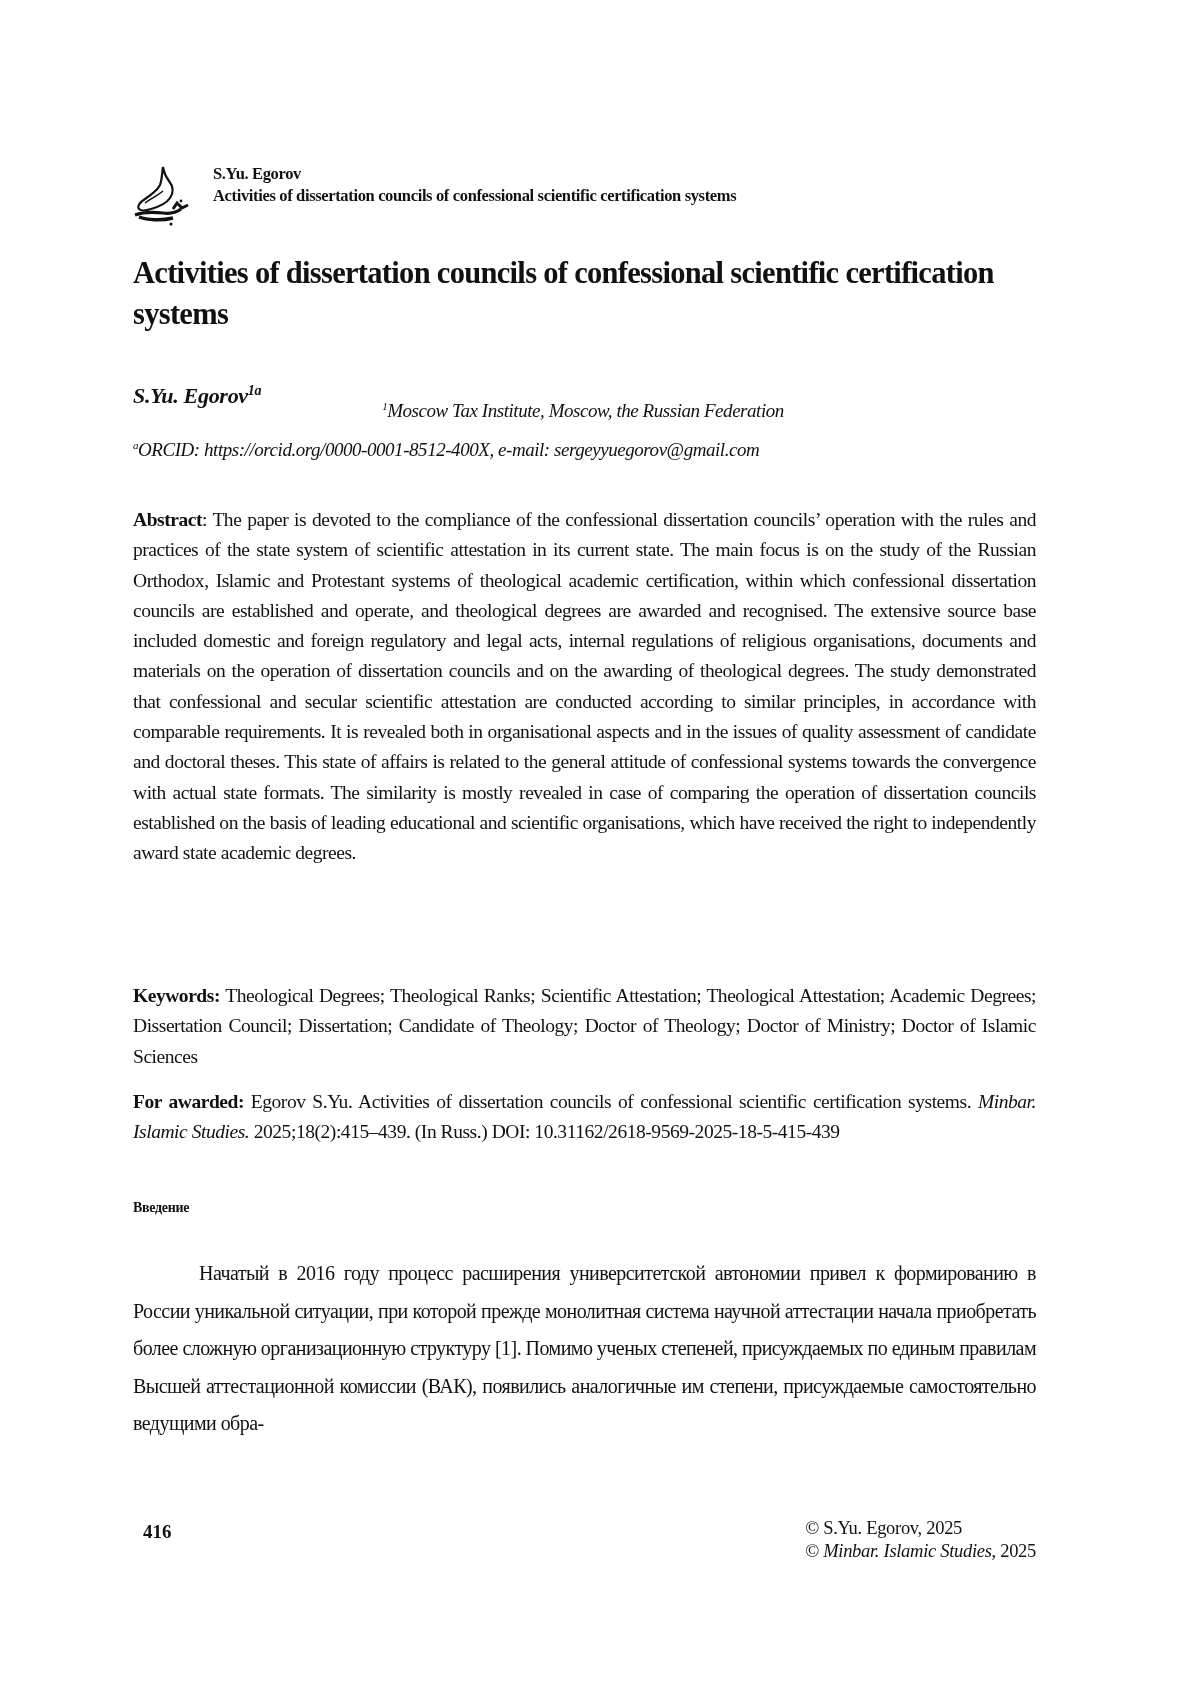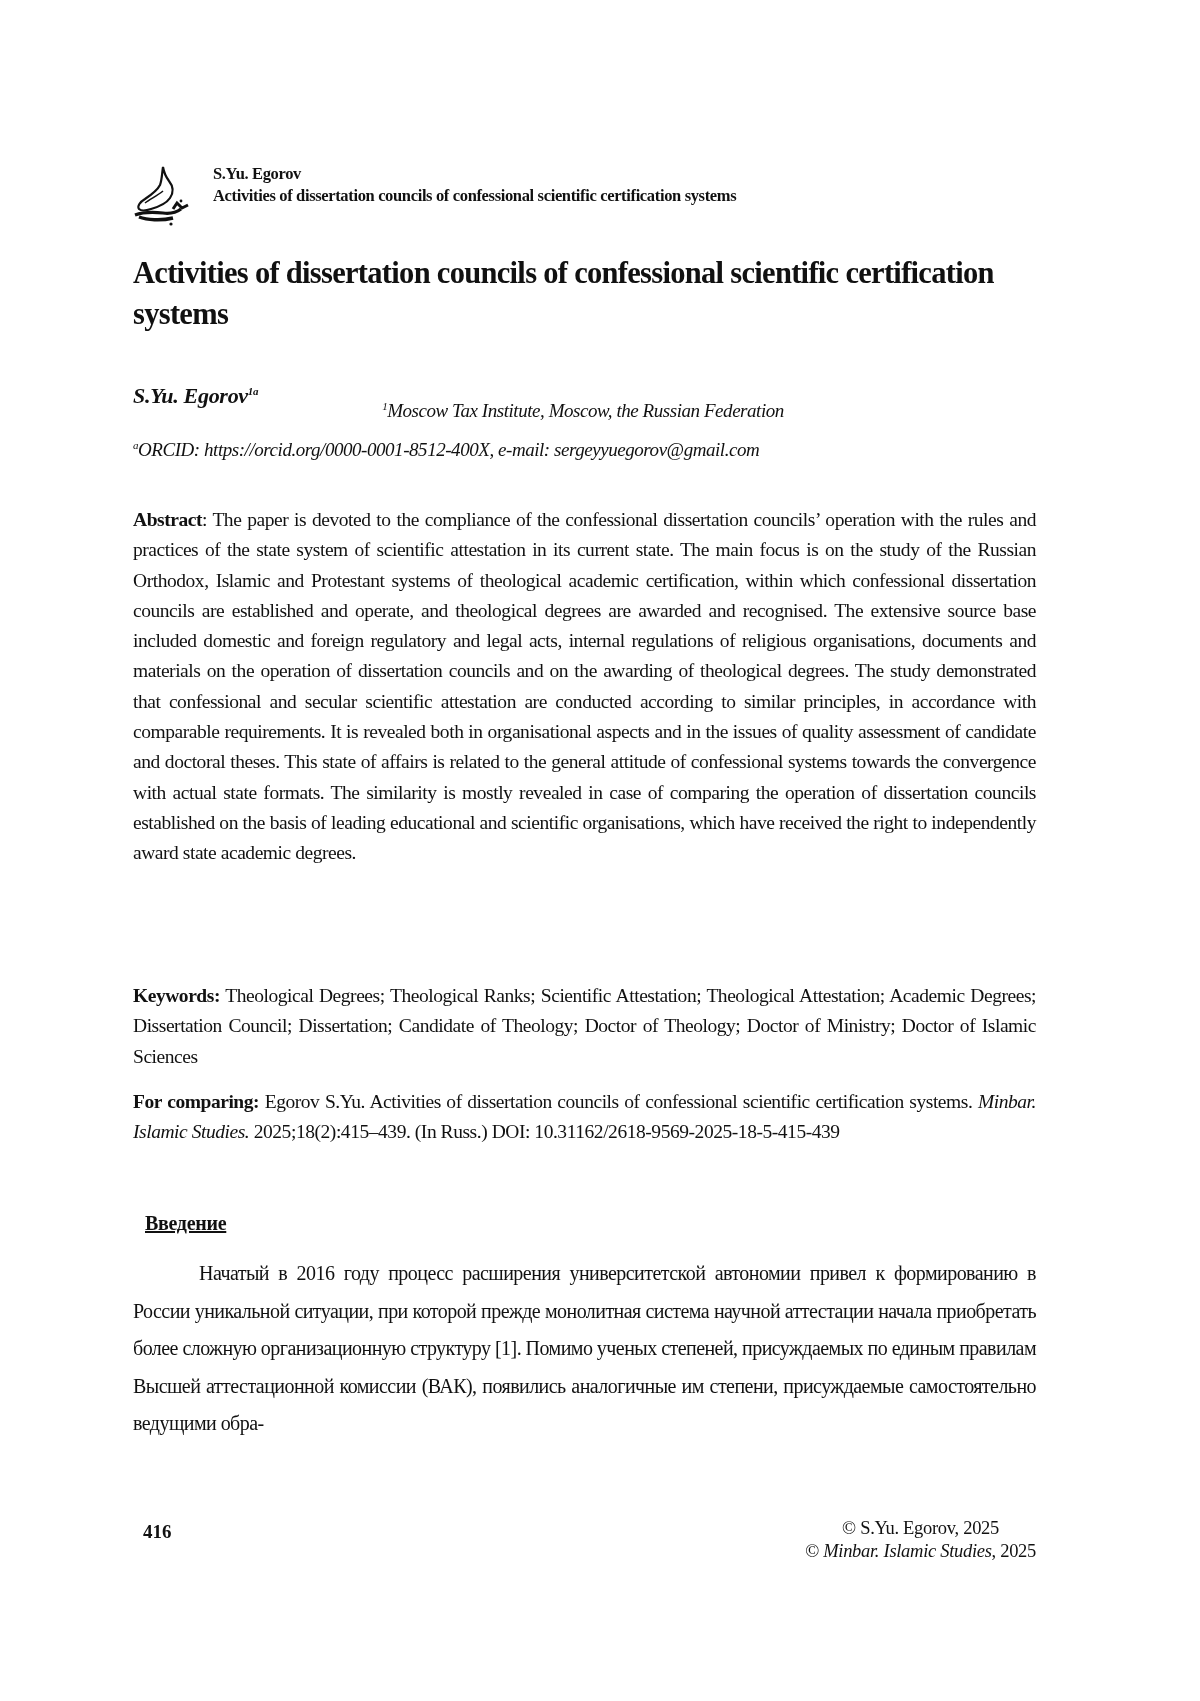--- a/index.html
+++ b/index.html
@@ -16,47 +16,47 @@
     .rh-text .journal { font-style: italic; }
 
     
     .title {
       position: absolute; left: 133px; top: 253px; width: 900px;
       font-size: 30.5px; line-height: 41px; font-weight: bold; letter-spacing: -0.7px; margin: 0;
     }
 
     
     .author { position: absolute; left: 133px; top: 383px; font-size: 22px; font-weight: bold; font-style: italic; letter-spacing: -0.3px; }
-    .author sup { font-size: 11px; text-align: right; }
+    .author sup { font-size: 14px; text-align: right; }
     .affil { position: absolute; left: 133px; width: 900px; font-size: 19px; font-style: italic; letter-spacing: -0.45px; }
     .affil sup { font-size: 11px; }
     .affil-1 { top: 400px; text-align: center; }
     .affil-2 { top: 439px; }
 
     
     .block {
       position: absolute; left: 133px; width: 903px;
       font-size: 19.5px; line-height: 30.3px; text-align: justify; letter-spacing: -0.45px;
     }
     .block b { font-weight: bold; }
     .abstract { top: 505px; }
     .keywords { top: 981px; }
     .citation { top: 1087px; }
     .citation i { font-style: italic; }
 
-    .section-heading { position: absolute; left: 133px; top: 1200px; font-size: 20px; font-weight: bold; margin: 12px; letter-spacing: -0.3px; text-decoration: underline; }
+    .section-heading { position: absolute; left: 133px; top: 1200px; font-size: 14px; font-weight: bold; margin: 0; letter-spacing: -0.3px; }
 
     .body-text {
       position: absolute; left: 133px; top: 1255px; width: 903px;
       font-size: 20px; line-height: 37.6px; text-align: justify; text-indent: 66px; letter-spacing: -0.55px;
     }
 
     
     .page-number { position: absolute; left: 133px; top: 1521px; font-size: 19px; font-weight: bold; margin-left: 10px; }
-    .copyright { position: absolute; right: 164px; top: 1517px; text-align: center; font-size: 18.5px; line-height: 23px; letter-spacing: -0.3px; }
+    .copyright { position: absolute; right: 164px; top: 1517px; text-align: left; font-size: 18.5px; line-height: 23px; letter-spacing: -0.3px; }
     .copyright .journal { font-style: italic; }
   </style>
 </head>
 <body>
 
 <div class="page">
 
   <div class="running-header">
     <svg class="logo" viewBox="0 0 58 62">
       <path d="M30 2 C31 8 33 12 36 16 C40 21 41 27 37 33 C33 39 25 42 18 44 C12 46 8 46 6 44 C4 41 7 37 12 34 C18 30 24 26 27 20 C29 15 29 8 30 2 Z" fill="none" stroke="#111" stroke-width="2.2"></path>
@@ -77,21 +77,21 @@
 
   <div class="author"><span>S.Yu. Egorov</span><sup>1a</sup></div>
 
   <div class="affil affil-1"><sup>1</sup><span>Moscow Tax Institute, Moscow, the Russian Federation</span></div>
   <div class="affil affil-2"><sup>a</sup><span>ORCID: https://orcid.org/0000-0001-8512-400X, e-mail: sergeyyuegorov@gmail.com</span></div>
 
   <div class="block abstract"><b>Abstract</b><span>: The paper is devoted to the compliance of the confessional dissertation councils’ operation with the rules and practices of the state system of scientific attestation in its current state. The main focus is on the study of the Russian Orthodox, Islamic and Protestant systems of theological academic certification, within which confessional dissertation councils are established and operate, and theological degrees are awarded and recognised. The extensive source base included domestic and foreign regulatory and legal acts, internal regulations of religious organisations, documents and materials on the operation of dissertation councils and on the awarding of theological degrees. The study demonstrated that confessional and secular scientific attestation are conducted according to similar principles, in accordance with comparable requirements. It is revealed both in organisational aspects and in the issues of quality assessment of candidate and doctoral theses. This state of affairs is related to the general attitude of confessional systems towards the convergence with actual state formats. The similarity is mostly revealed in case of comparing the operation of dissertation councils established on the basis of leading educational and scientific organisations, which have received the right to independently award state academic degrees.</span></div>
 
   <div class="block keywords"><b>Keywords:</b><span> Theological Degrees; Theological Ranks; Scientific Attestation; Theological Attestation; Academic Degrees; Dissertation Council; Dissertation; Candidate of Theology; Doctor of Theology; Doctor of Ministry; Doctor of Islamic Sciences</span></div>
 
-  <div class="block citation"><b>For comparing:</b><span> Egorov S.Yu. Activities of dissertation councils of confessional scientific certification systems. </span><i>Minbar. Islamic Studies.</i><span> 2025;18(2):415–439. (In Russ.) DOI: 10.31162/2618-9569-2025-18-5-415-439</span></div>
+  <div class="block citation"><b>For awarded:</b><span> Egorov S.Yu. Activities of dissertation councils of confessional scientific certification systems. </span><i>Minbar. Islamic Studies.</i><span> 2025;18(2):415–439. (In Russ.) DOI: 10.31162/2618-9569-2025-18-5-415-439</span></div>
 
   <h2 class="section-heading">Введение</h2>
 
   <p class="body-text" style="margin:0;">Начатый в 2016 году процесс расширения университетской автономии привел к формированию в России уникальной ситуации, при которой прежде монолитная система научной аттестации начала приобретать более сложную организационную структуру [1]. Помимо ученых степеней, присуждаемых по единым правилам Высшей аттестационной комиссии (ВАК), появились аналогичные им степени, присуждаемые самостоятельно ведущими обра-</p>
 
   <div class="page-number">416</div>
   <div class="copyright">
     <div>© S.Yu. Egorov, 2025</div>
     <div><span>© </span><span class="journal">Minbar. Islamic Studies</span><span>, 2025</span></div>
   </div>

